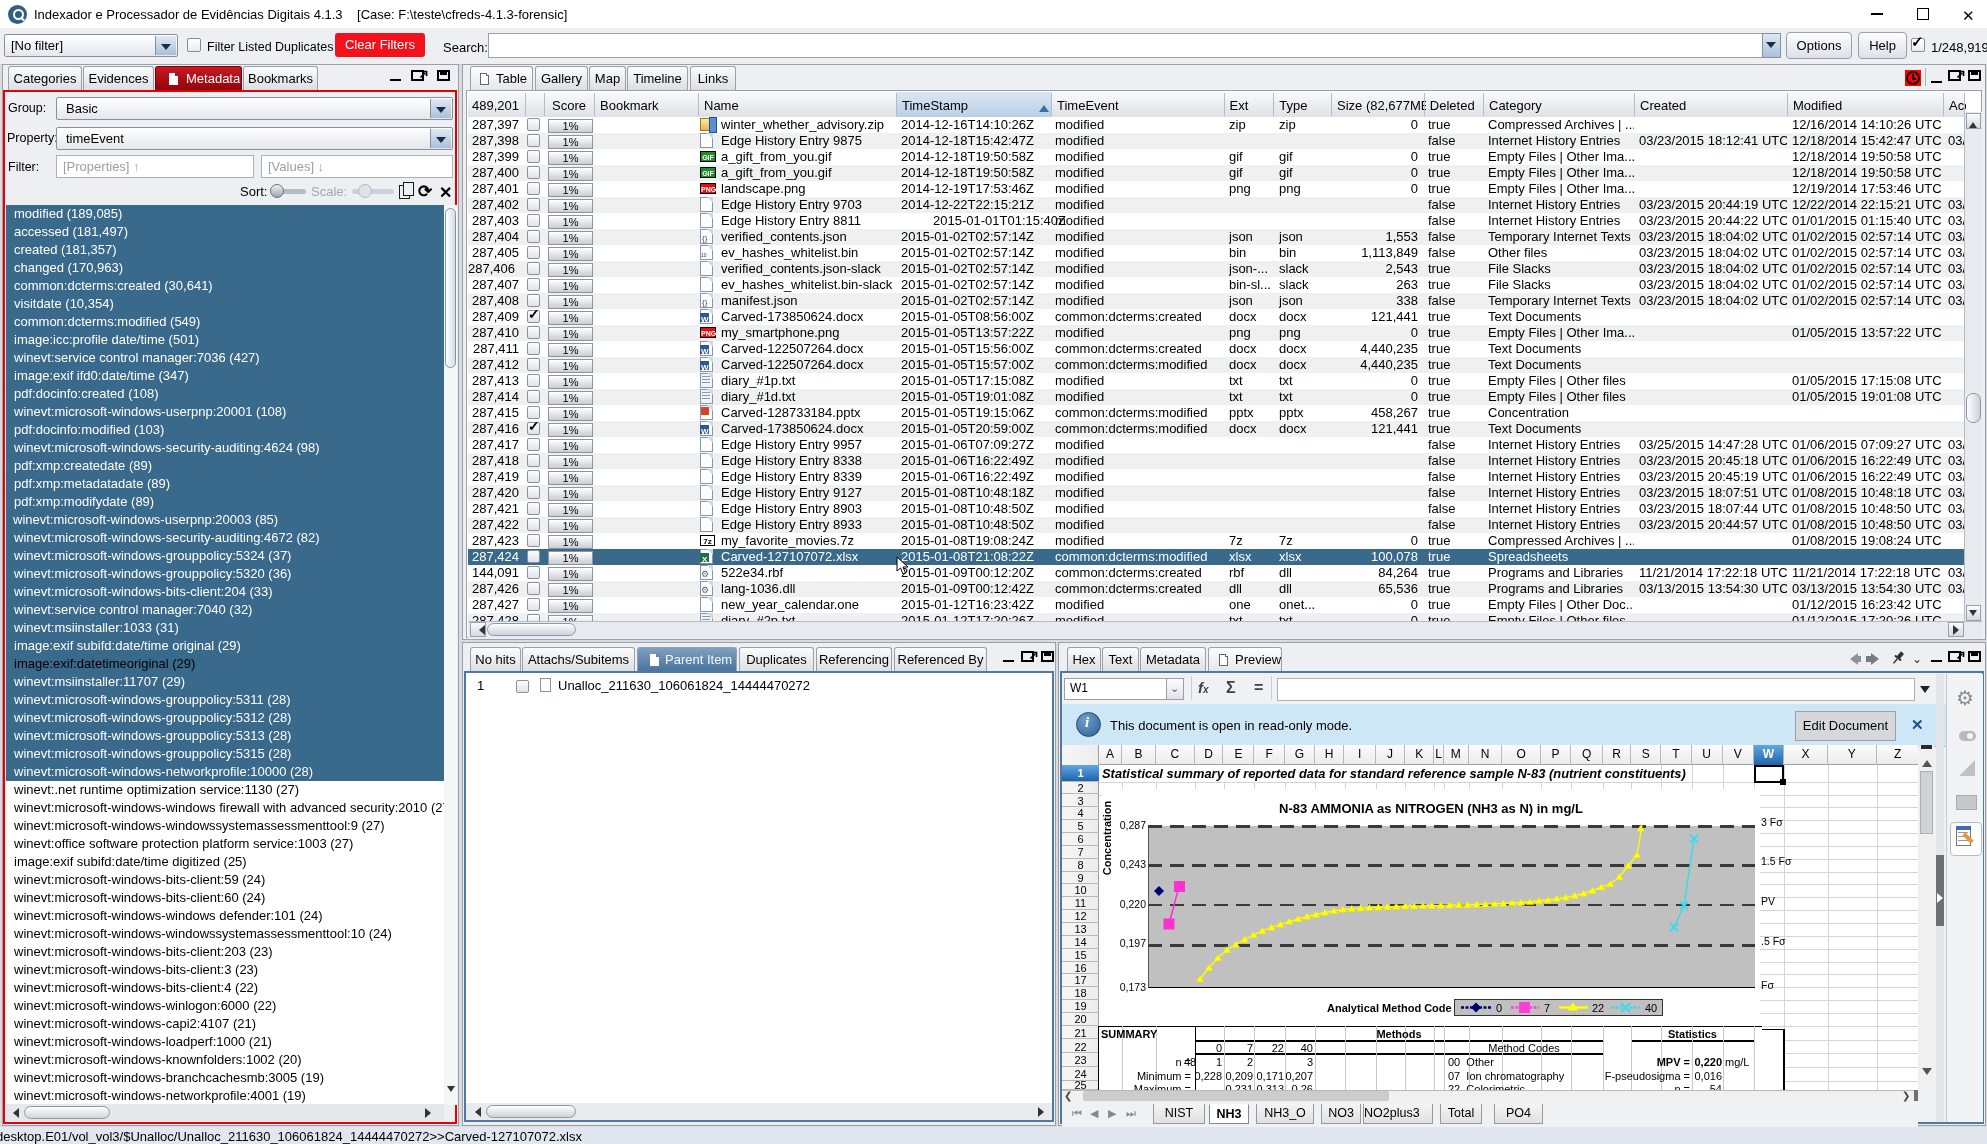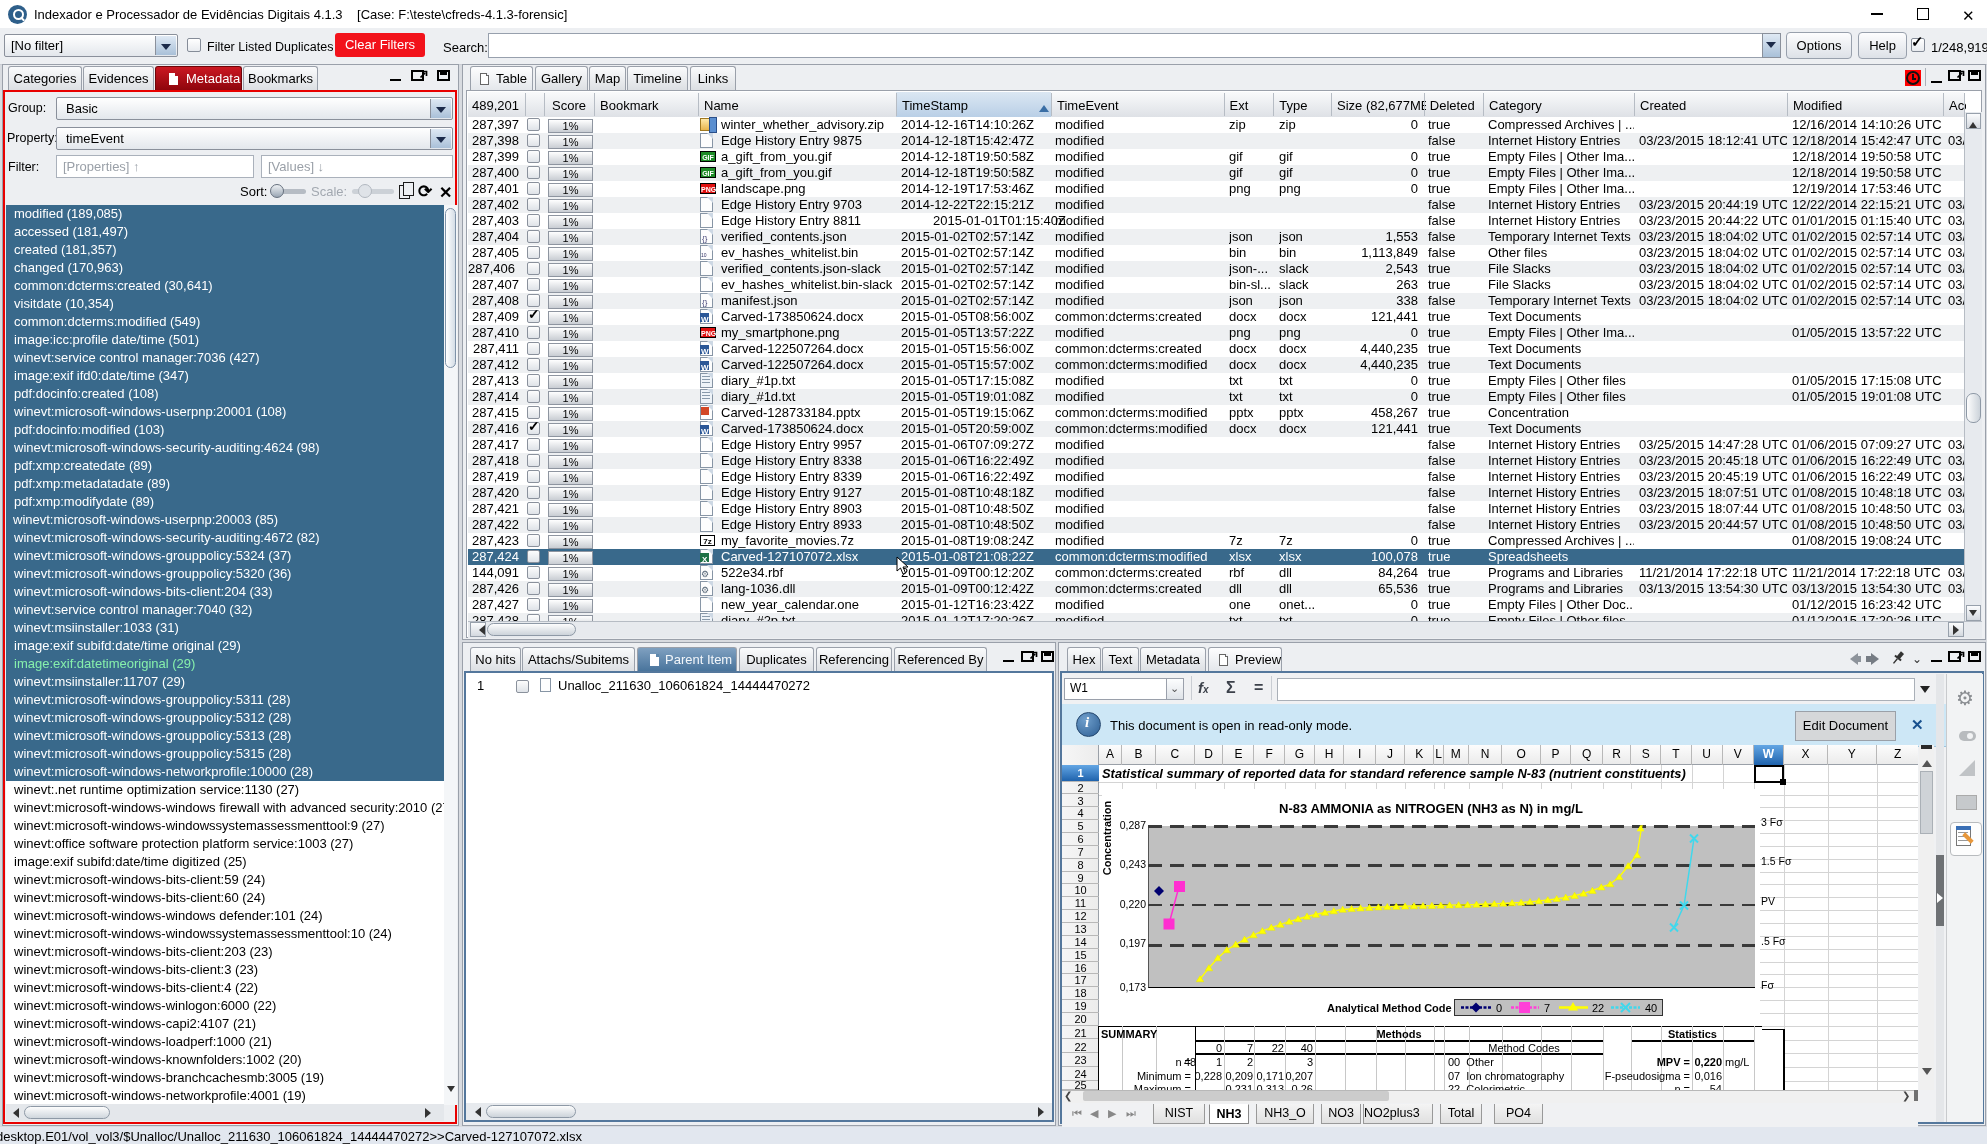--- a/index.html
+++ b/index.html
@@ -119,21 +119,21 @@
 <div class="a" style="left:0;top:270px;width:438px;height:18px;line-height:18px;background:#39698b;color:#fff;white-space:nowrap;overflow:hidden"><span style="padding-left:8px">pdf:xmp:metadatadate (89)</span></div>
 <div class="a" style="left:0;top:288px;width:438px;height:18px;line-height:18px;background:#39698b;color:#fff;white-space:nowrap;overflow:hidden"><span style="padding-left:8px">pdf:xmp:modifydate (89)</span></div>
 <div class="a" style="left:0;top:306px;width:438px;height:18px;line-height:18px;background:#39698b;color:#fff;white-space:nowrap;overflow:hidden"><span style="padding-left:7px">winevt:microsoft-windows-userpnp:20003 (85)</span></div>
 <div class="a" style="left:0;top:324px;width:438px;height:18px;line-height:18px;background:#39698b;color:#fff;white-space:nowrap;overflow:hidden"><span style="padding-left:8px">winevt:microsoft-windows-security-auditing:4672 (82)</span></div>
 <div class="a" style="left:0;top:342px;width:438px;height:18px;line-height:18px;background:#39698b;color:#fff;white-space:nowrap;overflow:hidden"><span style="padding-left:8px">winevt:microsoft-windows-grouppolicy:5324 (37)</span></div>
 <div class="a" style="left:0;top:360px;width:438px;height:18px;line-height:18px;background:#39698b;color:#fff;white-space:nowrap;overflow:hidden"><span style="padding-left:8px">winevt:microsoft-windows-grouppolicy:5320 (36)</span></div>
 <div class="a" style="left:0;top:378px;width:438px;height:18px;line-height:18px;background:#39698b;color:#fff;white-space:nowrap;overflow:hidden"><span style="padding-left:8px">winevt:microsoft-windows-bits-client:204 (33)</span></div>
 <div class="a" style="left:0;top:396px;width:438px;height:18px;line-height:18px;background:#39698b;color:#fff;white-space:nowrap;overflow:hidden"><span style="padding-left:8px">winevt:service control manager:7040 (32)</span></div>
 <div class="a" style="left:0;top:414px;width:438px;height:18px;line-height:18px;background:#39698b;color:#fff;white-space:nowrap;overflow:hidden"><span style="padding-left:8px">winevt:msiinstaller:1033 (31)</span></div>
 <div class="a" style="left:0;top:432px;width:438px;height:18px;line-height:18px;background:#39698b;color:#fff;white-space:nowrap;overflow:hidden"><span style="padding-left:8px">image:exif subifd:date/time original (29)</span></div>
-<div class="a" style="left:0;top:450px;width:438px;height:18px;line-height:18px;background:#39698b;color:#86efac;white-space:nowrap;overflow:hidden"><span style="padding-left:8px">image:exif:datetimeoriginal (29)</span></div>
+<div class="a" style="left:0;top:450px;width:438px;height:18px;line-height:18px;background:#39698b;color:#000000;white-space:nowrap;overflow:hidden"><span style="padding-left:8px">image:exif:datetimeoriginal (29)</span></div>
 <div class="a" style="left:0;top:468px;width:438px;height:18px;line-height:18px;background:#39698b;color:#fff;white-space:nowrap;overflow:hidden"><span style="padding-left:8px">winevt:msiinstaller:11707 (29)</span></div>
 <div class="a" style="left:0;top:486px;width:438px;height:18px;line-height:18px;background:#39698b;color:#fff;white-space:nowrap;overflow:hidden"><span style="padding-left:8px">winevt:microsoft-windows-grouppolicy:5311 (28)</span></div>
 <div class="a" style="left:0;top:504px;width:438px;height:18px;line-height:18px;background:#39698b;color:#fff;white-space:nowrap;overflow:hidden"><span style="padding-left:8px">winevt:microsoft-windows-grouppolicy:5312 (28)</span></div>
 <div class="a" style="left:0;top:522px;width:438px;height:18px;line-height:18px;background:#39698b;color:#fff;white-space:nowrap;overflow:hidden"><span style="padding-left:8px">winevt:microsoft-windows-grouppolicy:5313 (28)</span></div>
 <div class="a" style="left:0;top:540px;width:438px;height:18px;line-height:18px;background:#39698b;color:#fff;white-space:nowrap;overflow:hidden"><span style="padding-left:8px">winevt:microsoft-windows-grouppolicy:5315 (28)</span></div>
 <div class="a" style="left:0;top:558px;width:438px;height:18px;line-height:18px;background:#39698b;color:#fff;white-space:nowrap;overflow:hidden"><span style="padding-left:8px">winevt:microsoft-windows-networkprofile:10000 (28)</span></div>
 <div class="a" style="left:0;top:576px;width:438px;height:18px;line-height:18px;white-space:nowrap;overflow:hidden"><span style="padding-left:8px">winevt:.net runtime optimization service:1130 (27)</span></div>
 <div class="a" style="left:0;top:594px;width:438px;height:18px;line-height:18px;white-space:nowrap;overflow:hidden"><span style="padding-left:8px">winevt:microsoft-windows-windows firewall with advanced security:2010 (27)</span></div>
 <div class="a" style="left:0;top:612px;width:438px;height:18px;line-height:18px;white-space:nowrap;overflow:hidden"><span style="padding-left:8px">winevt:microsoft-windows-windowssystemassessmenttool:9 (27)</span></div>
 <div class="a" style="left:0;top:630px;width:438px;height:18px;line-height:18px;white-space:nowrap;overflow:hidden"><span style="padding-left:8px">winevt:office software protection platform service:1003 (27)</span></div>

